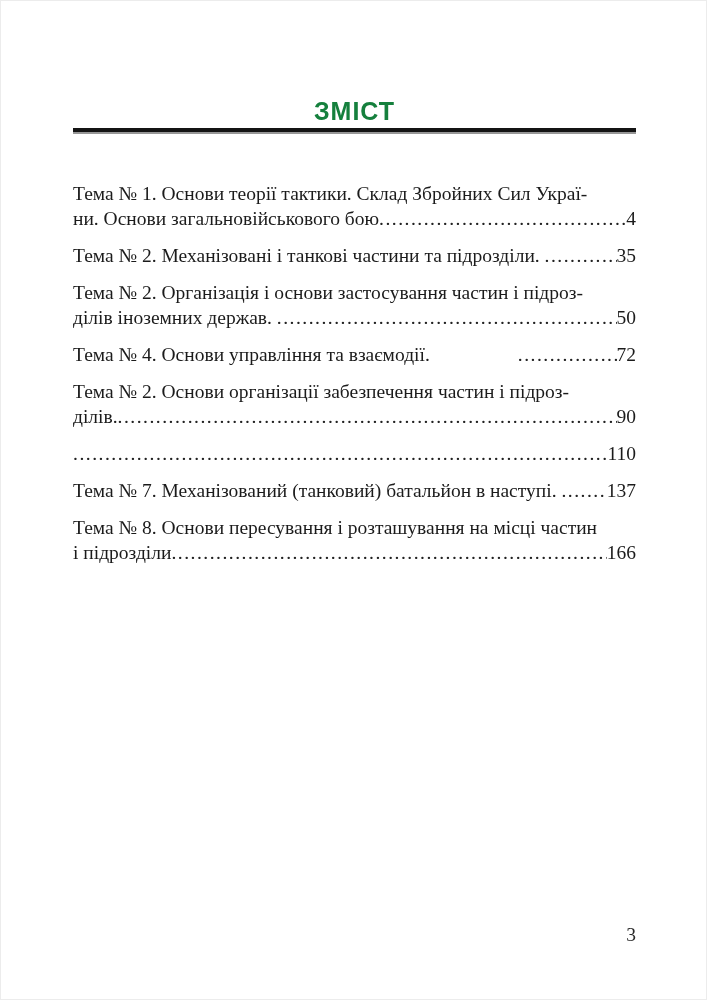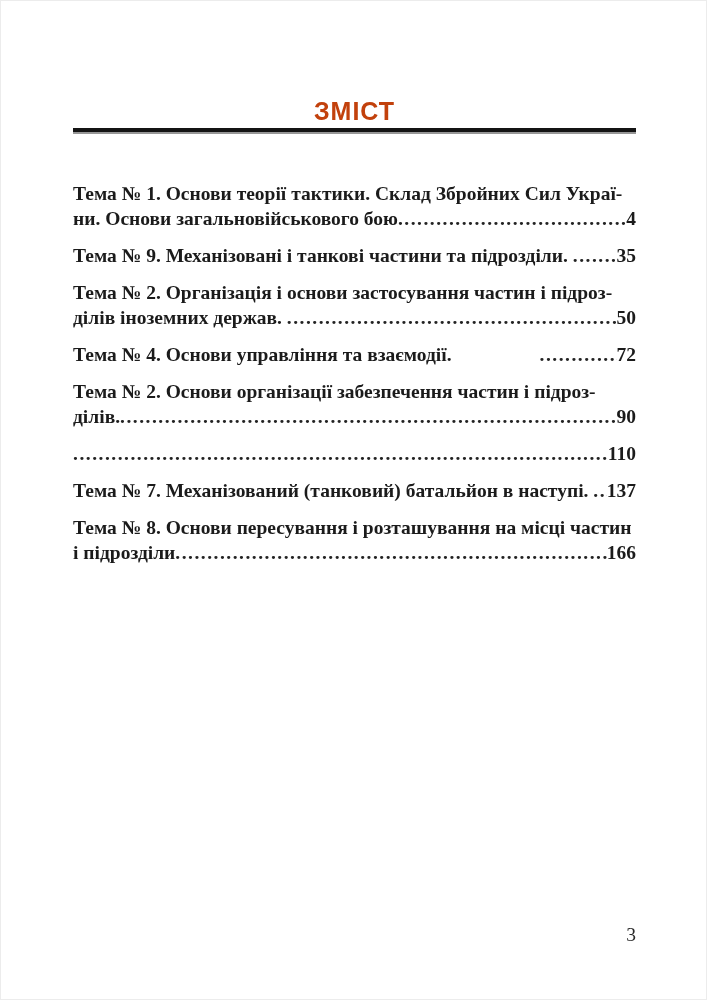--- a/index.html
+++ b/index.html
@@ -22,39 +22,38 @@
     position: absolute;
     top: 96px;
     left: 72px;
     width: 563px;
     margin: 0;
     text-align: center;
     font-family: "Liberation Sans", sans-serif;
     font-weight: 700;
     font-size: 25px;
     letter-spacing: 1px;
-    color: #c2410c;
+    color: #15803d;
   }
   .title-rule {
     position: absolute;
     top: 127px;
     left: 72px;
     width: 563px;
     height: 4px;
     background: #141414;
     border-bottom: 2px solid #979797;
   }
   .toc {
     position: absolute;
     top: 180px;
     left: 72px;
     width: 563px;
     font-size: 19.5px;
     line-height: 25px;
-    font-weight: bold;
   }
   .toc-entry {
     margin: 0 0 12px 0;
   }
   .entry-line {
     display: block;
     white-space: pre;
   }
   .last-line {
     display: flex;
@@ -107,21 +106,21 @@
       <span class="entry-line">Тема № 1. Основи теорії тактики. Склад Збройних Сил Украї-</span>
       <span class="last-line">
         <span class="entry-text">ни. Основи загальновійськового бою</span>
         <span class="leader">........................................................................................................................</span>
         <span class="page-num">4</span>
       </span>
     </p>
 
     <p class="toc-entry">
       <span class="last-line">
-        <span class="entry-text">Тема № 9. Механізовані і танкові частини та підрозділи. </span>
+        <span class="entry-text">Тема № 2. Механізовані і танкові частини та підрозділи. </span>
         <span class="leader">........................................................................................................................</span>
         <span class="page-num">35</span>
       </span>
     </p>
 
     <p class="toc-entry">
       <span class="entry-line">Тема № 2. Організація і основи застосування частин і підроз-</span>
       <span class="last-line">
         <span class="entry-text">ділів іноземних держав. </span>
         <span class="leader">........................................................................................................................</span>

